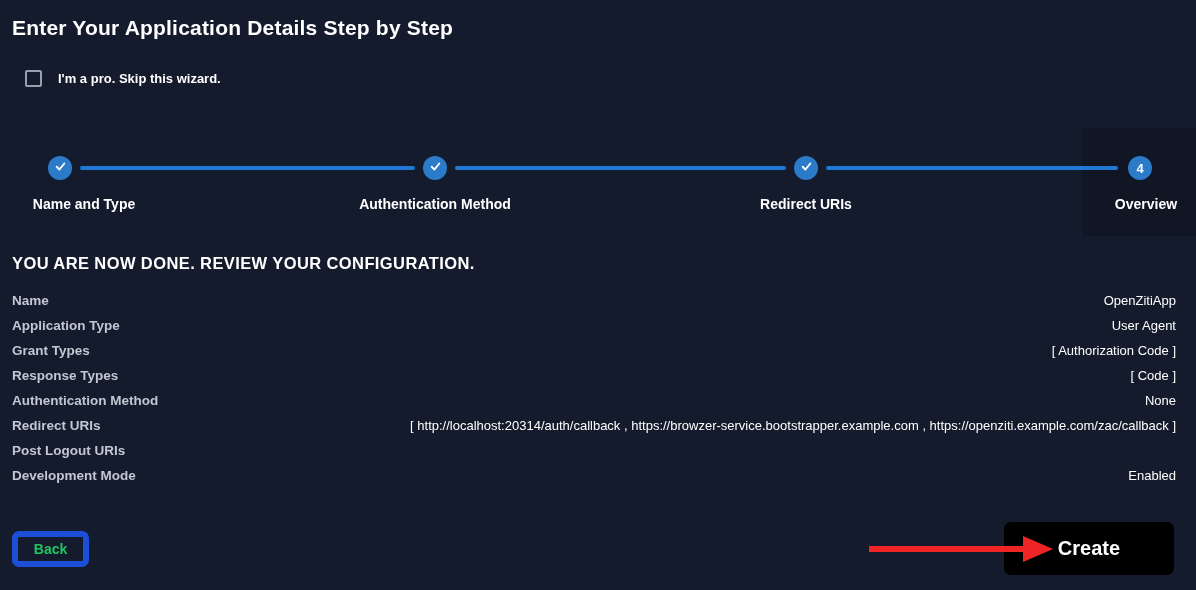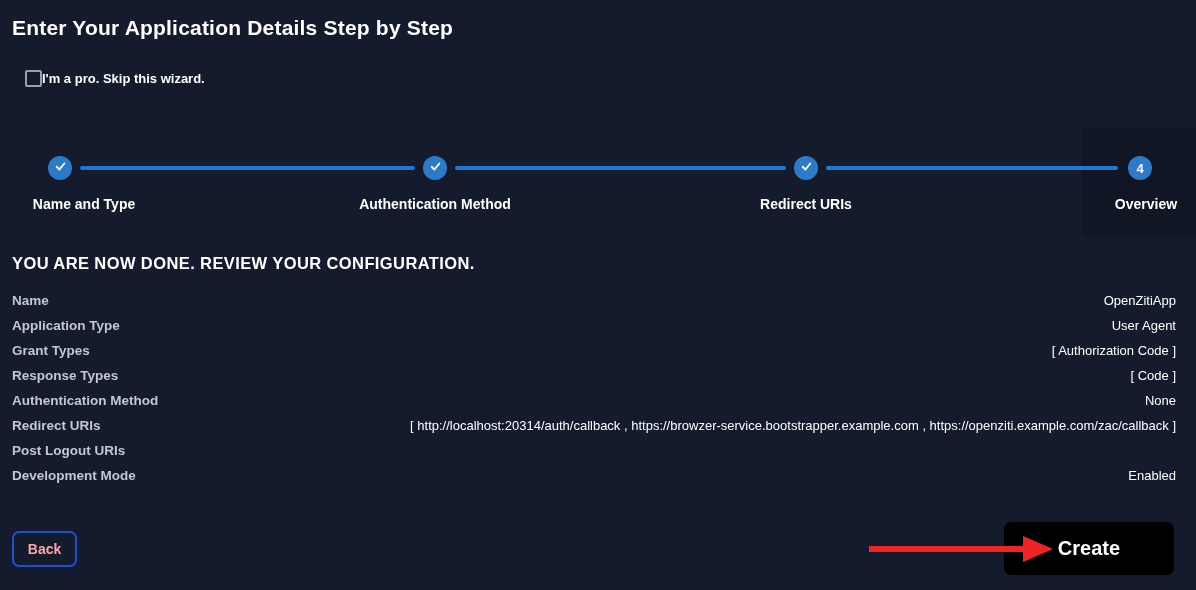--- a/index.html
+++ b/index.html
@@ -24,20 +24,21 @@
     letter-spacing: 0.2px;
     color: #ffffff;
   }
 
   
   .skip-row {
     position: absolute;
     left: 25px; top: 70px;
     display: flex;
     align-items: center;
+    gap: 16px;
   }
   .checkbox {
     width: 17px; height: 17px;
     border: 2px solid #98a0ad;
     border-radius: 2px;
     background: transparent;
     cursor: pointer;
     flex: 0 0 auto;
   }
   .skip-label {
@@ -117,25 +118,25 @@
     font-size: 13px;
     font-weight: 400;
     text-align: right;
     white-space: nowrap;
   }
 
   
   .back-btn {
     position: absolute;
     left: 12px; top: 531px;
-    width: 65px; height: 36px;
+    width: 77px; height: 36px;
     background: transparent;
-    border: 2px solid #1d4ed8;
+    border: 6px solid #1d4ed8;
     border-radius: 7px;
-    color: #fca5a5;
+    color: #22c55e;
     font-family: inherit;
     font-size: 14px;
     font-weight: 600;
     cursor: pointer;
   }
   .create-btn {
     position: absolute;
     left: 1004px; top: 522px;
     width: 170px; height: 53px;
     background: #000000;

